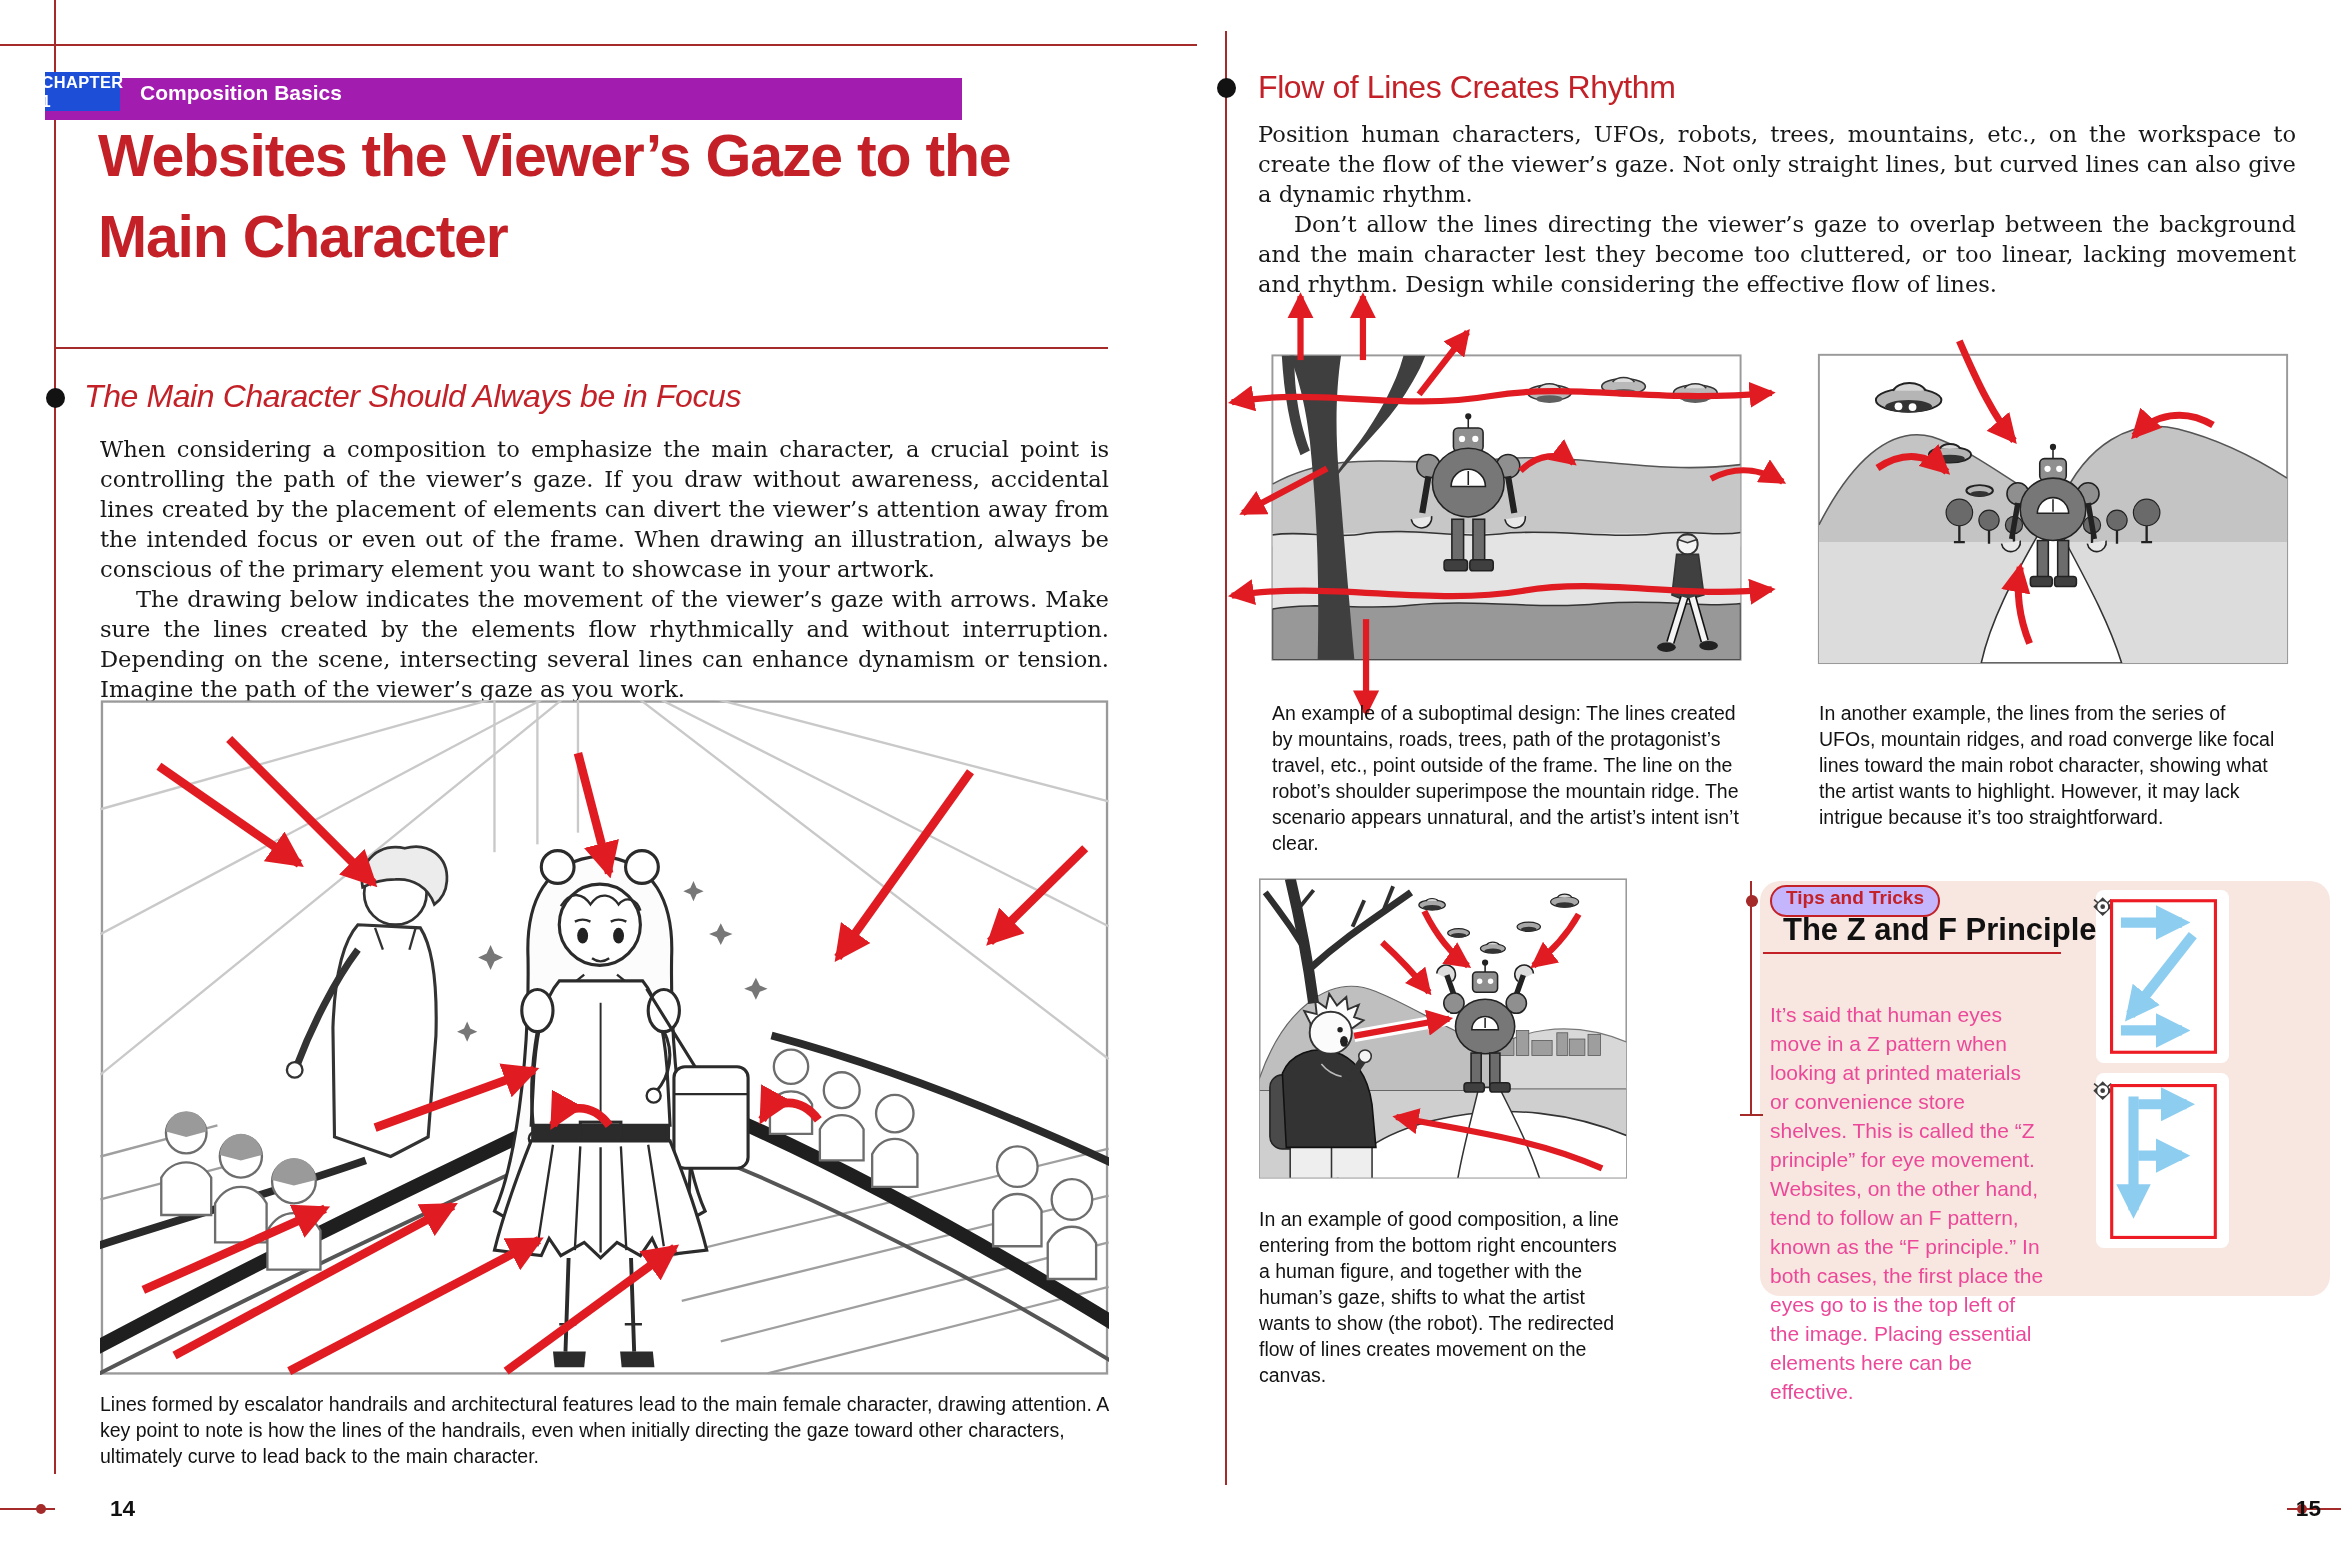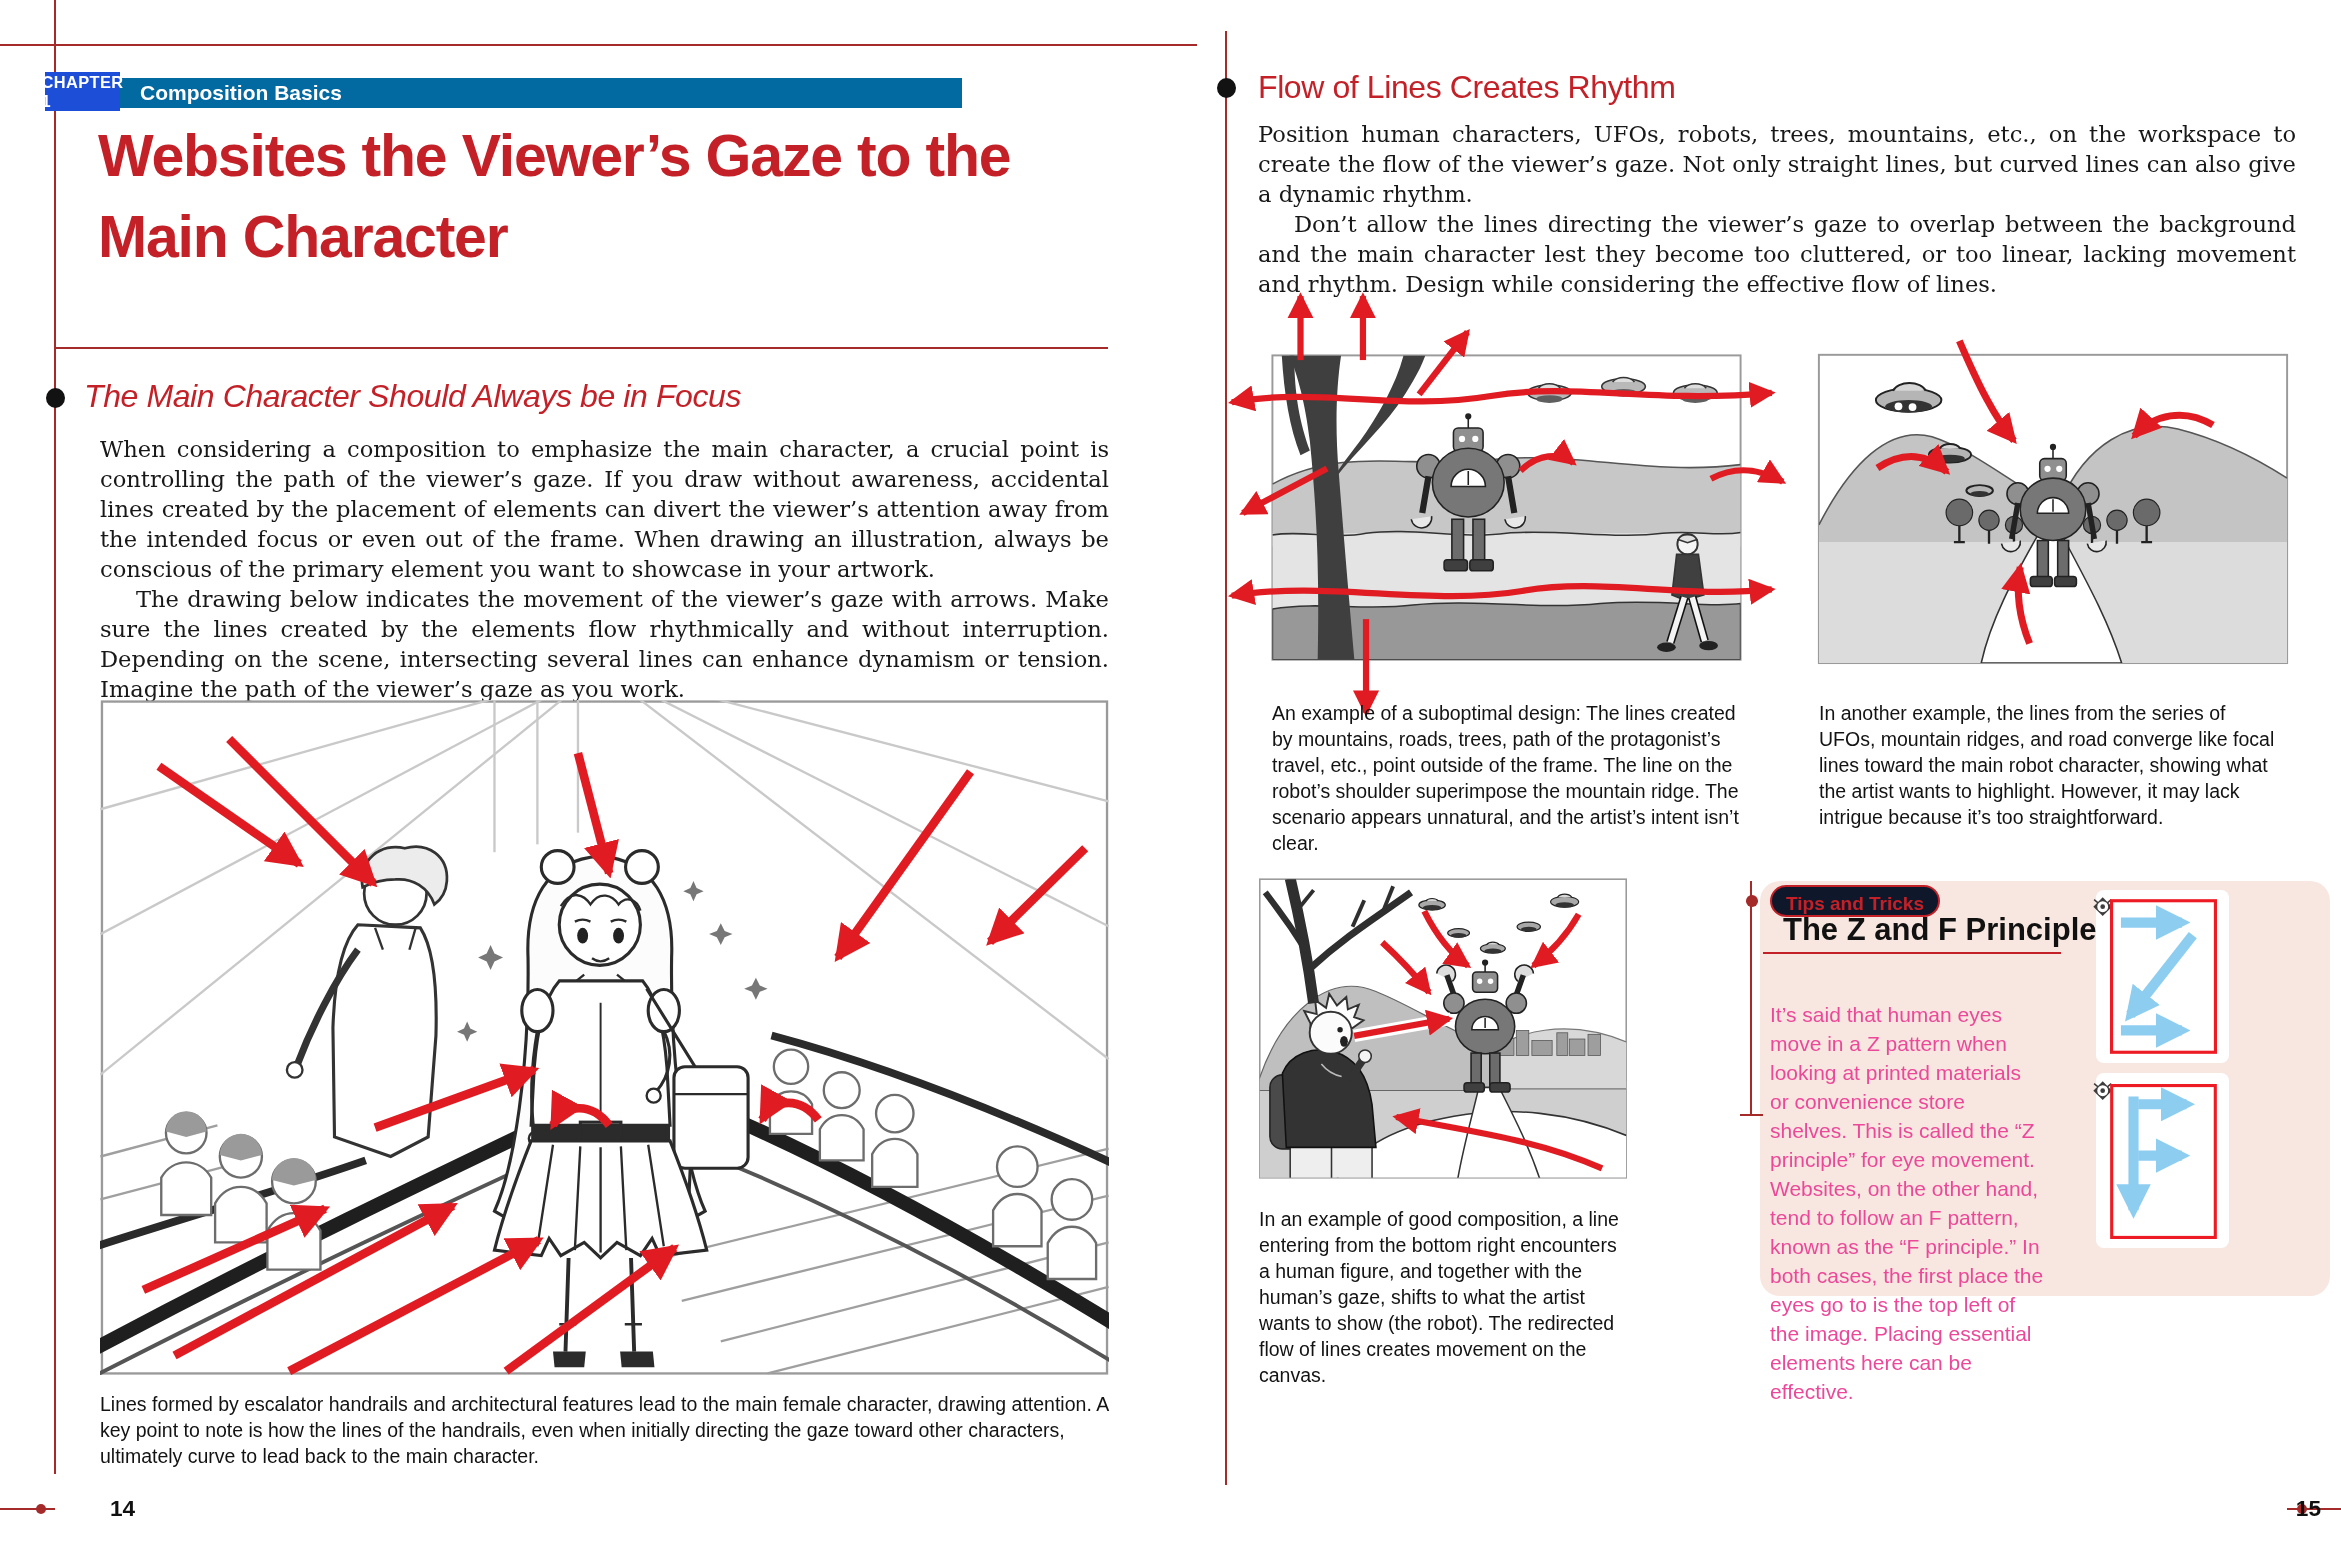--- a/index.html
+++ b/index.html
@@ -6,40 +6,40 @@
   .spread{position:relative;width:2342px;height:1561px;background:#ffffff;overflow:hidden;
           font-family:"Liberation Sans",sans-serif;color:#111;}
   .abs{position:absolute;}
   
   .guide{position:absolute;background:#a52b2b;}
   .gdot{position:absolute;background:#a52b2b;border-radius:50%;}
   
   .chapter-box{position:absolute;left:45px;top:72px;width:75px;height:39px;background:#1d4ed8;
                display:flex;align-items:center;justify-content:center;color:#fff;font-weight:bold;
                font-size:16.4px;letter-spacing:0.4px;z-index:3;}
-  .chapter-bar{position:absolute;left:45px;top:78px;width:917px;height:30px;background:#0369a1;z-index:2;}
+  .chapter-bar{position:absolute;left:45px;top:78px;width:917px;height:42px;background:#a21caf;z-index:2;}
   .chapter-bar span{position:absolute;left:95px;top:3.1px;color:#fff;font-weight:bold;font-size:21px;}
   .big-title{position:absolute;left:98px;top:116px;width:1015px;color:#c32127;font-weight:bold;
              font-size:59px;line-height:81px;letter-spacing:-1.2px;}
   .intro{position:absolute;left:100px;top:275px;width:1015px;font-family:"DejaVu Serif",serif;
          font-size:26px;line-height:34px;color:#151515;}
   .rule{position:absolute;left:54px;top:347px;width:1054px;height:2.3px;background:#a52b2b;}
   .sec-bullet{position:absolute;width:19px;height:20px;background:#121212;border-radius:50%;z-index:4;}
   .sec-head{position:absolute;color:#c32127;font-size:32px;font-weight:normal;letter-spacing:-0.4px;}
   .bodytext{position:absolute;font-family:"DejaVu Serif",serif;font-size:22.6px;line-height:30px;
             text-align:justify;color:#181818;}
   .bodytext p{margin:0;}
   .bodytext p.ind{text-indent:36px;}
   .caption{position:absolute;font-size:19.5px;line-height:26px;color:#131313;}
   .pagenum{position:absolute;font-size:22.6px;font-weight:bold;color:#101010;margin-left:48px;}
   
   .tipsbox{position:absolute;left:1760px;top:881px;width:570px;height:415px;background:#f8e7e0;border-radius:20px;}
   .tips-pill{position:absolute;left:1770px;top:885px;height:28px;padding:0 14px;border:2.3px solid #c32127;
-             border-radius:19px;background:#0f172a;color:#c32127;font-weight:bold;font-size:19px;
-             display:flex;align-items:flex-end;}
+             border-radius:19px;background:#c4b5fd;color:#c32127;font-weight:bold;font-size:19px;
+             display:flex;align-items:flex-start;}
   .tips-head{position:absolute;left:1783px;top:912px;font-size:31px;font-weight:bold;color:#111;}
   .tips-rule{position:absolute;left:1763px;top:952px;width:298px;height:2.3px;background:#c32127;}
   .tips-body{position:absolute;left:1770px;top:1000px;width:275px;font-size:21px;line-height:29px;color:#ec4899;}
   .diag-panel{position:absolute;background:#fff;border-radius:7.8px;}
   svg{display:block;}
 </style>
 </head>
 <body>
 
 <div class="spread">

